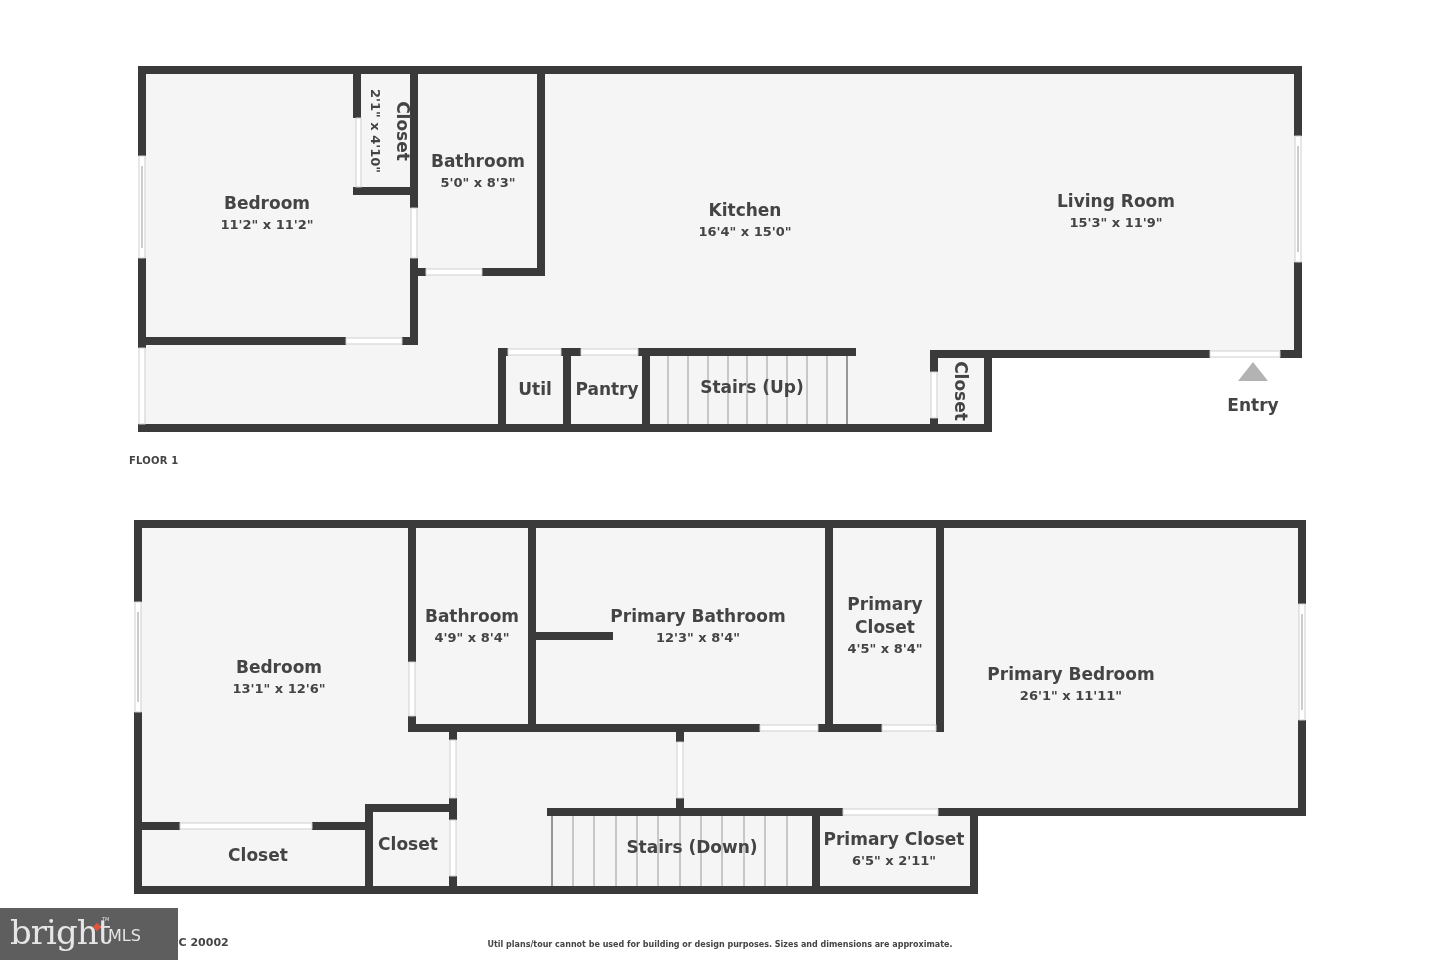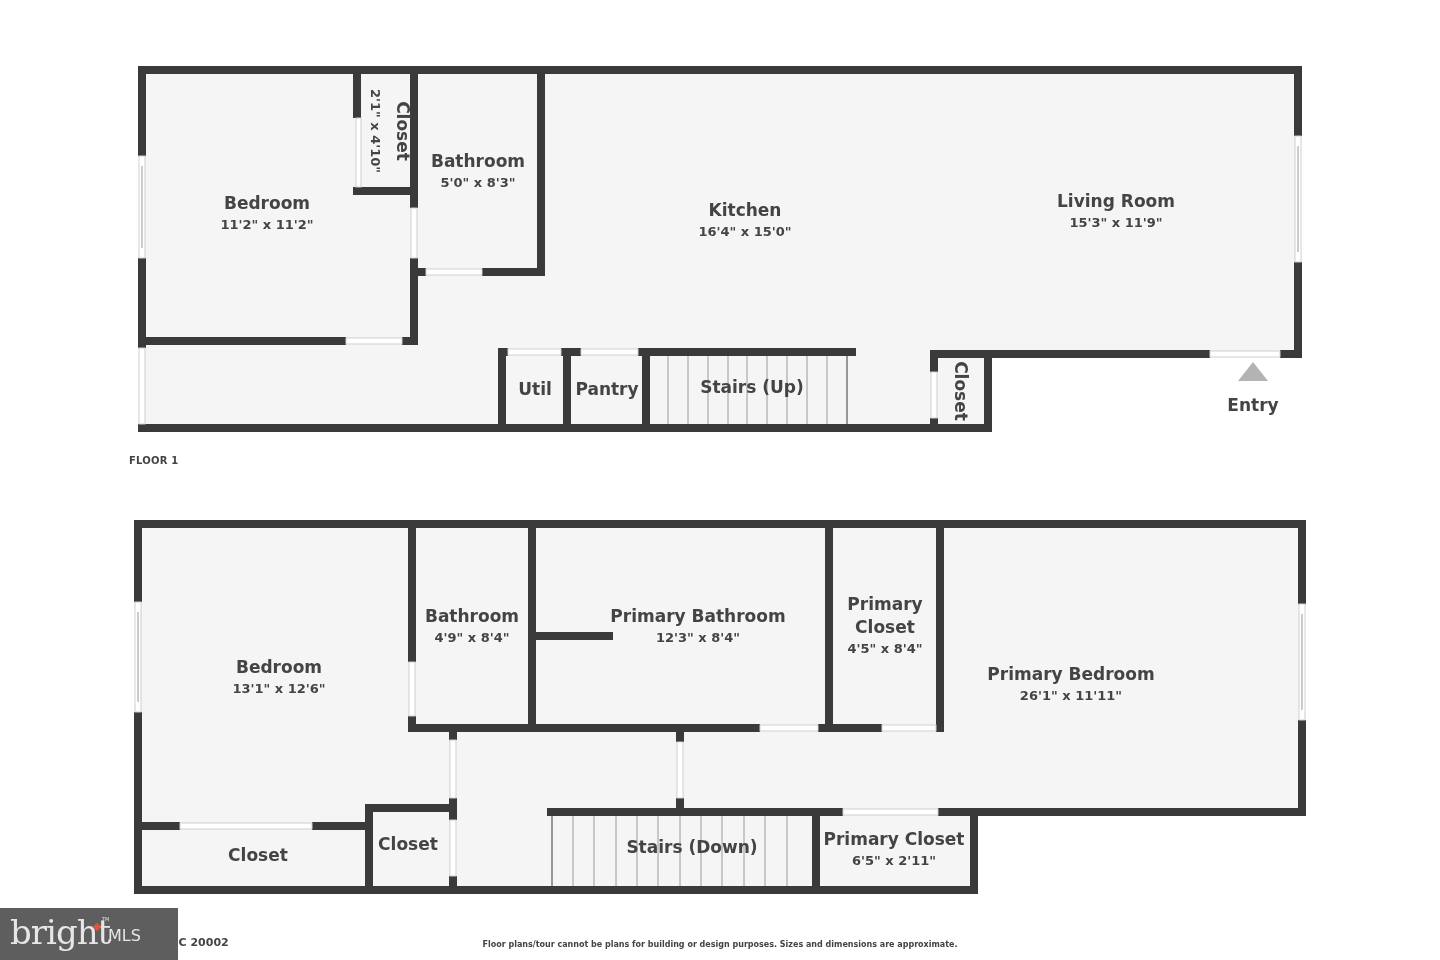--- a/index.html
+++ b/index.html
@@ -207,20 +207,20 @@
     <text class="room-name" x="692" y="853" text-anchor="middle">Stairs (Down)</text>
 
     <text class="room-name" x="894" y="845" text-anchor="middle">Primary Closet</text>
     <text class="room-dim" x="894" y="865" text-anchor="middle">6'5" x 2'11"</text>
   </g>
 </svg>
 
 <div class="floor-label">FLOOR 1</div>
 <div class="addr1">2</div>
 <div class="addr2">on, DC 20002</div>
-<div class="disclaimer">Floor plans/tour cannot be plans for building or design purposes. Sizes and dimensions are approximate.</div>
+<div class="disclaimer">Util plans/tour cannot be used for building or design purposes. Sizes and dimensions are approximate.</div>
 
 <div class="logo">
   <span class="logo-bright">bright</span>
   <span class="logo-diamond"></span>
   <span class="logo-tm">TM</span>
   <span class="logo-mls">MLS</span>
 </div>
 
 </body></html>

